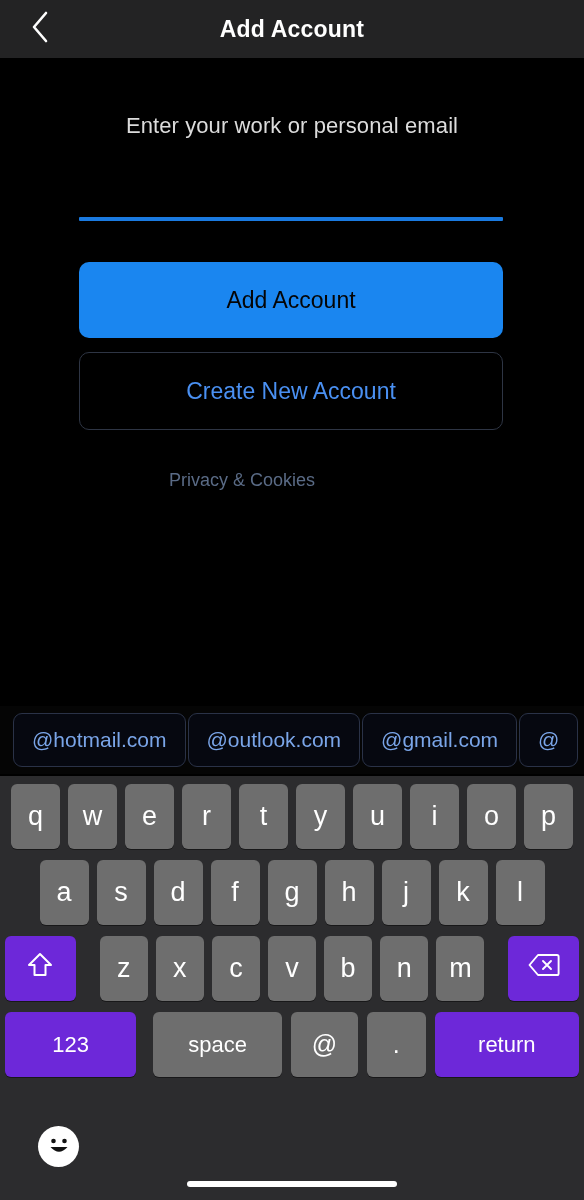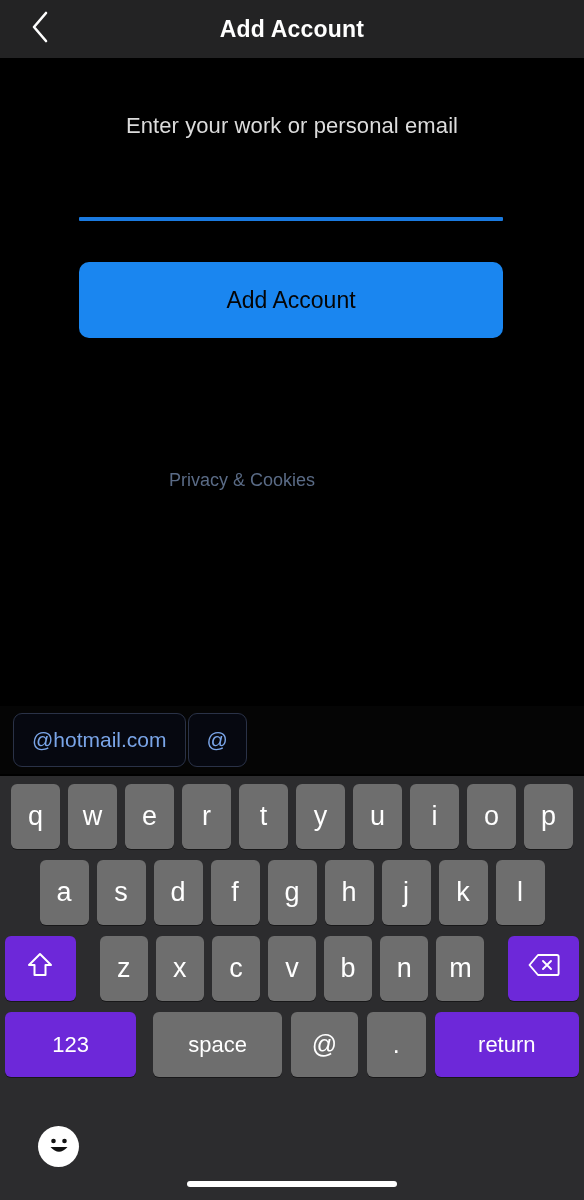--- a/index.html
+++ b/index.html
@@ -140,25 +140,28 @@
     <div class="subtitle">Enter your work or personal email</div>
   </div>
 
   <div class="email-wrap">
     <input class="email-input" type="text" value="" placeholder="" style="">
     <div class="email-underline"></div>
   </div>
 
   <button class="btn-primary">Add Account</button>
 
+  <button class="btn-secondary">Create New Account</button>
 
   <button class="privacy-link">Privacy &amp; Cookies</button>
 
   <div class="chips-bar">
     <div class="chip">@hotmail.com</div>
+    <div class="chip">@outlook.com</div>
+    <div class="chip">@gmail.com</div>
     <div class="chip">@</div>
   </div>
 
   <div class="keyboard">
 
     <div class="kb-row r1">
       <button class="key letter">q</button>
       <button class="key letter">w</button>
       <button class="key letter">e</button>
       <button class="key letter">r</button>

